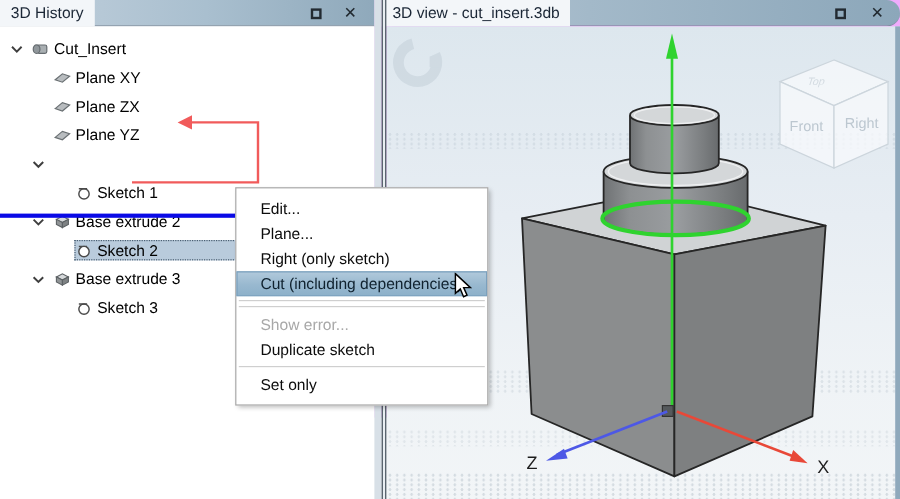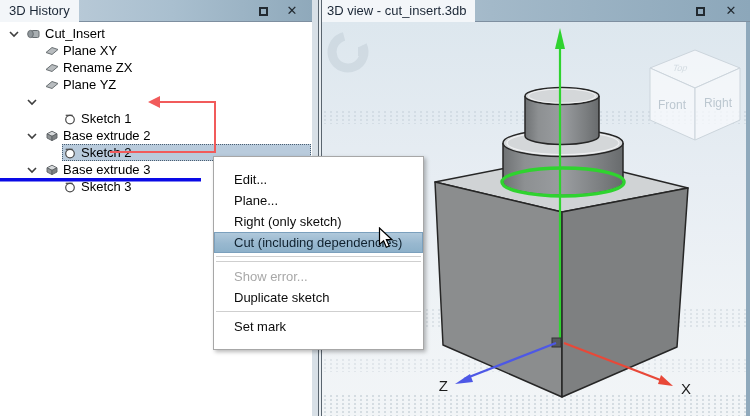--- a/index.html
+++ b/index.html
@@ -14,50 +14,50 @@
     background:linear-gradient(90deg,#c3d1dd 0%,#a9bfcf 55%,#8fa9bb 100%);
     border-bottom:1px solid #7e8fa0; }
   .titlebar .tab { position:absolute; left:0; top:0; height:22px;
     background:var(--tab-bg,#f3f6f9); color:#1b2736; line-height:21px; padding:0 9px; }
   .win-btn { position:absolute; top:4px; width:14px; height:14px; cursor:default;
     display:flex; align-items:center; justify-content:center; }
   .maxbox { width:9px; height:9px; border:2px solid #222a31; }
   .closex { font-size:13px; font-weight:bold; color:#222a31; line-height:14px; }
 
   .tree { position:absolute; left:0; top:22px; right:0; bottom:0; background:#fff; padding-top:3px; }
-  .tree-row { display:flex; align-items:center; height:17px; padding-left:8px; white-space:nowrap; }
+  .tree-row { display:flex; align-items:center; height:17px; padding-left:8px; white-space:nowrap;margin-top:7px; }
   .tree-indent { flex:0 0 auto; }
   .chev-slot { flex:0 0 18px; display:flex; align-items:center; }
   .row-body { display:flex; align-items:center; flex:1 1 auto; height:17px; }
   .row-body.selected { background:var(--selection-bg,#b9cbdc); outline:1px dotted #4a5e71; outline-offset:-1px; margin-right:1px; }
   .tree-icon { flex:0 0 18px; display:flex; align-items:center; }
   .tree-label { padding-left:1px; color:#000; }
 
   
   .splitter { position:absolute; left:312px; top:0; width:6px; height:416px; background:#d8e0e7; }
 
   
   .right-panel { position:absolute; left:318px; top:0; width:432px; height:416px; }
-  .right-panel .titlebar { background:linear-gradient(90deg,#bac9d6 0%,#a3b9c9 40%,#8ca7ba 100%); }
+  .right-panel .titlebar { background:linear-gradient(90deg,#bac9d6 0%,#a3b9c9 40%,#8ca7ba 100%);border-radius:11px; }
   .viewport { position:absolute; left:4px; top:22px; right:0; bottom:0;
     background:linear-gradient(180deg,#dde7ee 0%,#e7edf3 40%,#eff3f6 75%,#f2f5f7 100%); }
   .dots { position:absolute; left:0; right:0;
     background-image:radial-gradient(circle, rgba(138,156,170,.35) 1px, transparent 1.3px);
     background-size:6px 4px; }
   .edge-left { position:absolute; left:0; top:0; width:4px; height:416px;
     background:linear-gradient(90deg,#5a656f 0 1px,#e9eef2 1px 3px,#5a656f 3px 4px); z-index:3; }
   .edge-right { position:absolute; right:0; top:22px; width:4px; bottom:0; background:#8fa9bc; z-index:3; }
   .scene { position:absolute; left:0; top:22px; z-index:2; }
 
   
   .overlay { position:absolute; left:0; top:0; z-index:5; pointer-events:none; }
 
   
-  .context-menu { position:absolute; left:213px; top:156px; width:211px; z-index:10;
-    background:#fff; border:1px solid #a7a7a7; box-shadow:2px 2px 4px rgba(0,0,0,.28); padding:12px 0; }
+  .context-menu { position:absolute; left:196px; top:156px; width:211px; z-index:10;
+    background:#fff; border:1px solid #a7a7a7; box-shadow:2px 2px 4px rgba(0,0,0,.28); padding:6px 0; }
   .menu-item { height:21px; line-height:21px; padding-left:20px; color:#0c0c0c; white-space:nowrap; }
   .menu-item.highlighted { background:linear-gradient(180deg,#b2cadc 0%,#98b8cf 55%,#8cb0c9 100%);
     box-shadow:inset 0 0 0 1px #7ba0bd; color:#10222f; }
   .menu-item.disabled { color:#a8a8a8; }
   .menu-sep { height:0; border-top:1px solid #cfcfcf; margin:3px 2px 4px 2px; }
 
   .cursor { position:absolute; left:378px; top:227px; z-index:20; pointer-events:none; }
 </style>
 </head>
 <body>
@@ -106,21 +106,21 @@
         </div>
         <div class="tree-row">
           <span class="tree-indent" style="width:18px"></span>
           <span class="chev-slot"></span>
           <span class="row-body">
             <span class="tree-icon">
               <svg width="16" height="15" viewBox="0 0 16 15">
                 <polygon points="2,9.5 8,4.5 14,6.5 8,11.5" fill="#b8bcbf" stroke="#6a7073"></polygon>
               </svg>
             </span>
-            <span class="tree-label">Rename ZX</span>
+            <span class="tree-label">Plane ZX</span>
           </span>
         </div>
         <div class="tree-row">
           <span class="tree-indent" style="width:18px"></span>
           <span class="chev-slot"></span>
           <span class="row-body">
             <span class="tree-icon">
               <svg width="16" height="15" viewBox="0 0 16 15">
                 <polygon points="2,9.5 8,4.5 14,6.5 8,11.5" fill="#b8bcbf" stroke="#6a7073"></polygon>
               </svg>
@@ -315,20 +315,20 @@
   <div class="context-menu" id="menu">
       <div class="menu-item">Edit...</div>
       <div class="menu-item">Plane...</div>
       <div class="menu-item">Right (only sketch)</div>
       <div class="menu-item highlighted">Cut (including dependencies)</div>
       <div class="menu-sep"></div>
       <div class="menu-sep"></div>
       <div class="menu-item disabled">Show error...</div>
       <div class="menu-item">Duplicate sketch</div>
       <div class="menu-sep"></div>
-      <div class="menu-item">Set mark</div>
+      <div class="menu-item">Set only</div>
     </div>
 
   <svg class="cursor" width="18" height="24">
     <path d="M1.5,1 L1.5,17.5 L5.6,13.8 L8.3,20.3 L11.2,19 L8.4,12.7 L14,12.7 Z" fill="#fff" stroke="#000" stroke-width="1.2"></path>
   </svg>
 
 </div>
 
 </body></html>

